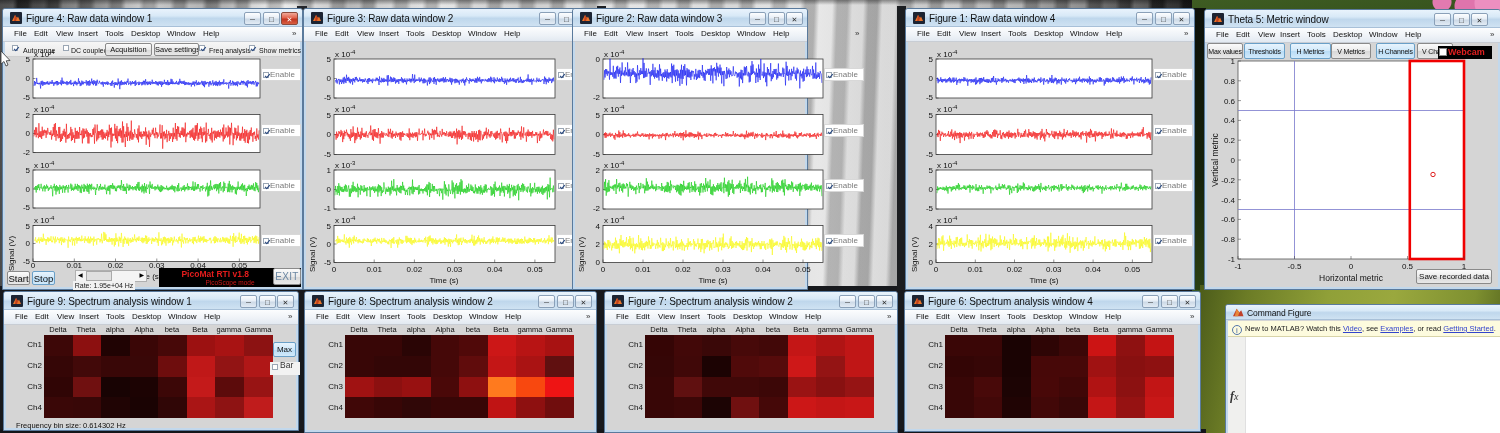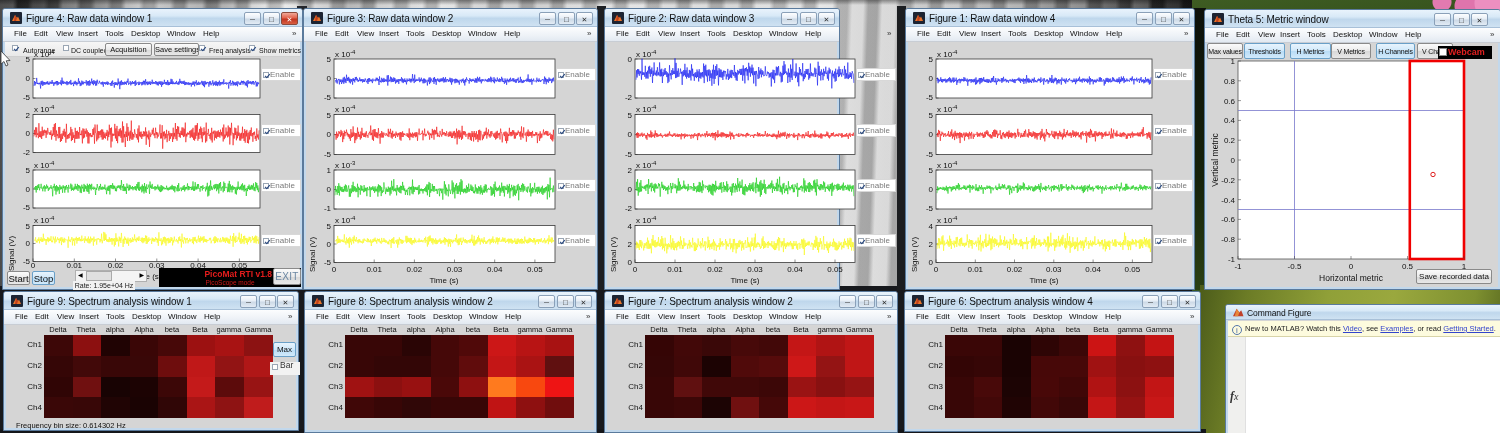--- a/index.html
+++ b/index.html
@@ -124,21 +124,21 @@
       <div style="position:absolute;left:258px;top:225px;width:40px;height:13px;background:#fff;border:1px solid #d8d8d8;font-size:8px;color:#7a7a7a;line-height:11px;white-space:nowrap;overflow:hidden"><span class="cb cbk" style="margin:0 1px 0 1px;vertical-align:-1px"></span><span style="position:relative;top:0">Enable</span></div>
 <div class="btn" style="left:4px;top:262px;width:23px;height:14px;line-height:13px;font-size:9.5px">Start</div>
 <div class="btn btnb" style="left:29px;top:262px;width:23px;height:14px;line-height:13px;font-size:9.5px">Stop</div>
 <div style="position:absolute;left:72px;top:261px;width:72px;height:12px;background:#f4f4f4;border:1px solid #b0b0b0">
         <span style="position:absolute;left:2px;top:0px;font-size:6px">◀</span>
         <span style="position:absolute;right:2px;top:0px;font-size:6px">▶</span>
         <span style="position:absolute;left:10px;top:0;width:26px;height:10px;background:#e0e0e0;border:1px solid #aaa"></span>
       </div>
 <div style="position:absolute;left:70px;top:272px;width:62px;height:9px;background:#f2f2f2;font-size:7px;color:#222;text-align:center;line-height:9px">Rate: 1.95e+04 Hz</div>
 <div style="position:absolute;left:156px;top:259px;width:142px;height:19px;background:#000;z-index:5">
-        <div style="font-size:8.5px;font-weight:bold;color:#e41c1c;text-align:right;padding-right:29px;line-height:10px;padding-top:1px">PicoMat RTI v1.8</div>
+        <div style="font-size:8.5px;font-weight:bold;color:#e41c1c;text-align:right;padding-right:52px;line-height:10px;padding-top:1px">PicoMat RTI v1.8</div>
         <div style="font-size:6.5px;color:#d01818;text-align:center;line-height:7px">PicoScope mode</div>
       </div>
 <div class="btn" style="left:270px;top:259px;width:28px;height:17px;line-height:16px;font-size:10px;color:#6a86a2;z-index:6;letter-spacing:0.3px">EXIT</div>
 </div>
 <div class="win" style="left:303px;top:8px;width:295px;height:282px;z-index:12">
       <div class="tbar" style="height:18px">
         <svg class="ticon" width="12" height="12" viewBox="0 0 12 12">
           <rect x="0" y="0" width="12" height="12" rx="1" fill="#1c2433"></rect>
           <path d="M2 9 L5 3 L7 6 L8 4.5 L10 9 Z" fill="#e8742a"></path>
           <path d="M5 3 L7 6 L6 9 L4 9 Z" fill="#c2401c"></path>
@@ -209,21 +209,21 @@
         <text x="230.9" y="222.5" font-size="8" fill="#111" text-anchor="middle">0.05</text>
         <line x1="230.9" y1="210.5" x2="230.9" y2="213.5" stroke="#333" stroke-width="0.6" stroke-opacity="0.9"></line>
         <text x="140" y="233.5" font-size="8" fill="#111" text-anchor="middle">Time (s)</text>
         <text x="11" y="205.5" font-size="8" fill="#111" text-anchor="middle" transform="rotate(-90 11 205.5)">Signal (V)</text>
       </svg>
 <div style="position:absolute;left:252px;top:59px;width:40px;height:13px;background:#fff;border:1px solid #d8d8d8;font-size:8px;color:#7a7a7a;line-height:11px;white-space:nowrap;overflow:hidden"><span class="cb cbk" style="margin:0 1px 0 1px;vertical-align:-1px"></span><span style="position:relative;top:0">Enable</span></div>
       <div style="position:absolute;left:252px;top:115px;width:40px;height:13px;background:#fff;border:1px solid #d8d8d8;font-size:8px;color:#7a7a7a;line-height:11px;white-space:nowrap;overflow:hidden"><span class="cb cbk" style="margin:0 1px 0 1px;vertical-align:-1px"></span><span style="position:relative;top:0">Enable</span></div>
       <div style="position:absolute;left:252px;top:170px;width:40px;height:13px;background:#fff;border:1px solid #d8d8d8;font-size:8px;color:#7a7a7a;line-height:11px;white-space:nowrap;overflow:hidden"><span class="cb cbk" style="margin:0 1px 0 1px;vertical-align:-1px"></span><span style="position:relative;top:0">Enable</span></div>
       <div style="position:absolute;left:252px;top:225px;width:40px;height:13px;background:#fff;border:1px solid #d8d8d8;font-size:8px;color:#7a7a7a;line-height:11px;white-space:nowrap;overflow:hidden"><span class="cb cbk" style="margin:0 1px 0 1px;vertical-align:-1px"></span><span style="position:relative;top:0">Enable</span></div>
 </div>
-<div class="win" style="left:604px;top:8px;width:236px;height:282px;z-index:12">
+<div class="win" style="left:572px;top:8px;width:236px;height:282px;z-index:12">
       <div class="tbar" style="height:18px">
         <svg class="ticon" width="12" height="12" viewBox="0 0 12 12">
           <rect x="0" y="0" width="12" height="12" rx="1" fill="#1c2433"></rect>
           <path d="M2 9 L5 3 L7 6 L8 4.5 L10 9 Z" fill="#e8742a"></path>
           <path d="M5 3 L7 6 L6 9 L4 9 Z" fill="#c2401c"></path>
         </svg>
         <span class="ttxt">Figure 2: Raw data window 3</span>
         <span class="wbtn" style="right:41px"><span class="gly">─</span></span>
         <span class="wbtn" style="right:22px"><span class="gly" style="font-size:8px">□</span></span>
         <span class="wbtn" style="right:4px"><span class="gly">✕</span></span>

